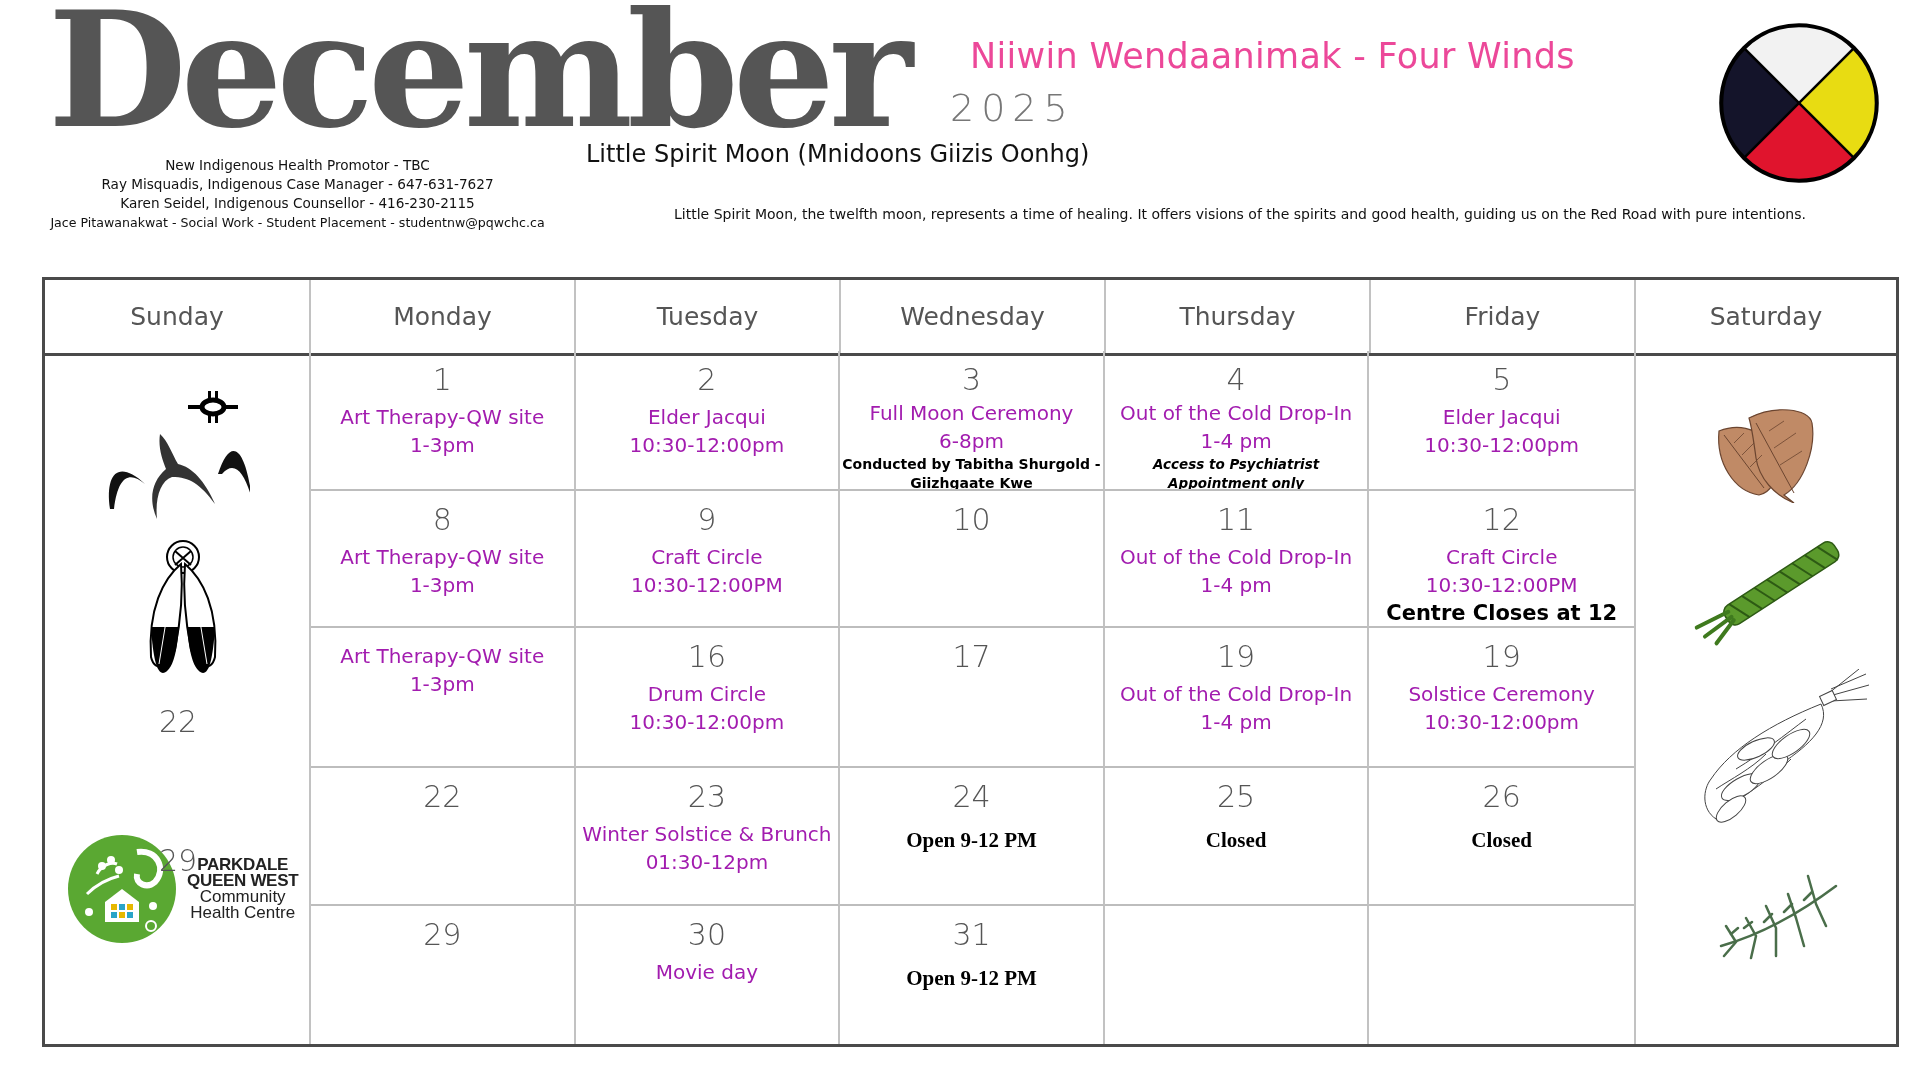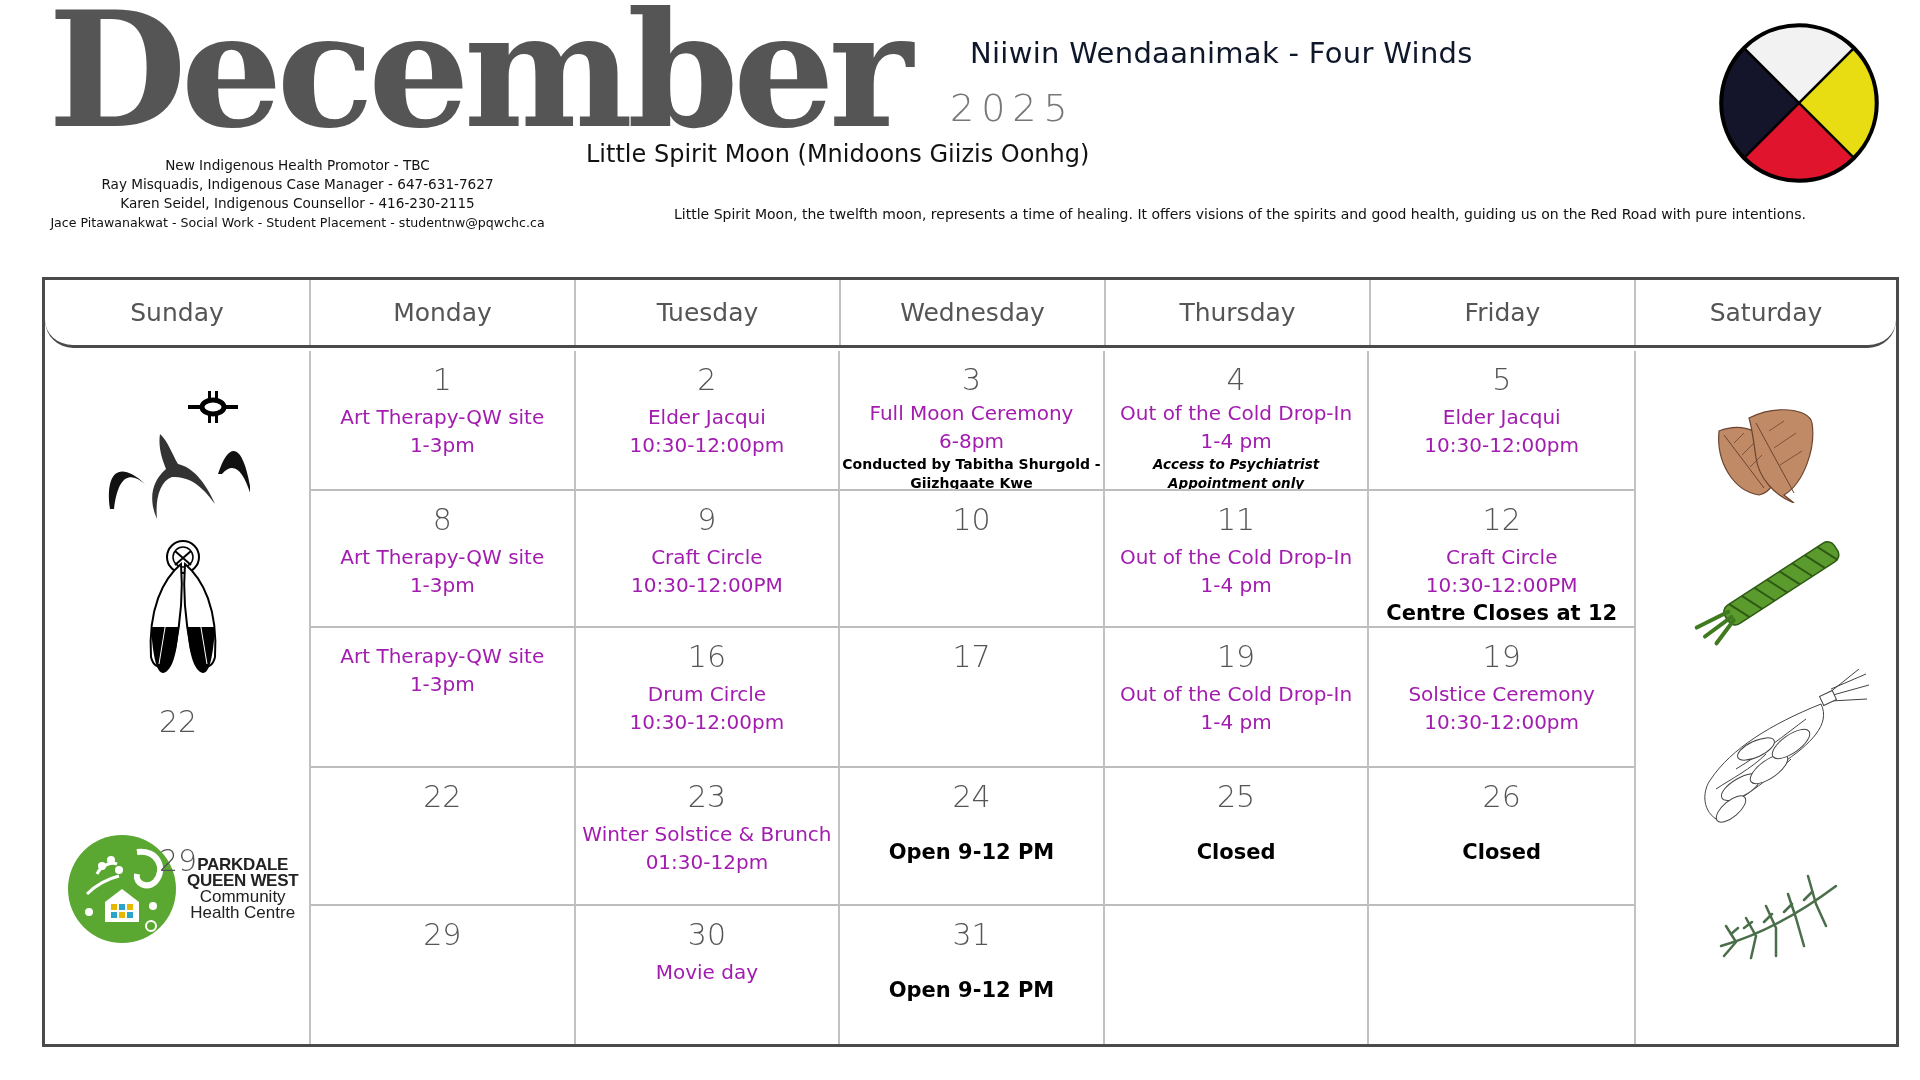--- a/index.html
+++ b/index.html
@@ -11,21 +11,21 @@
     font-family: "DejaVu Serif", serif; font-weight: bold;
     font-size: 160px; letter-spacing: -6px; color: #555555; line-height: 1;
   }
   .year {
     position: absolute; left: 950px; top: 86px;
     font-family: "DejaVu Sans", sans-serif; font-weight: 200;
     font-size: 38px; letter-spacing: 7px; color: #777777;
   }
   .program-title {
     position: absolute; left: 970px; top: 36px;
-    font-size: 29px; color: #0f172a; letter-spacing: 0.3px; white-space: nowrap;
+    font-size: 35px; color: #ec4899; letter-spacing: 0.3px; white-space: nowrap;
   }
   .medicine-wheel {
     position: absolute; left: 1718px; top: 22px; width: 162px; height: 162px;
   }
   .contacts {
     position: absolute; left: 30px; top: 156px; width: 535px;
     text-align: center; font-size: 13.6px; line-height: 19px; color: #111;
   }
   .contacts div { white-space: nowrap; }
   .contacts .small { font-size: 12.6px; }
@@ -36,22 +36,22 @@
   .moon-desc {
     position: absolute; left: 580px; top: 198px; width: 1320px;
     text-align: center; font-size: 14px; line-height: 32px; color: #111;
   }
 
   .calendar {
     position: absolute; left: 42px; top: 277px; width: 1857px; height: 770px;
     border: 3px solid #4a4a4a;
   }
   .cal-header {
-    position: absolute; left: 0; top: 0; width: 100%; height: 68px;
-    border-bottom: 3px solid #4a4a4a; display: flex; border-radius: 28px;
+    position: absolute; left: 0; top: 0; width: 100%; height: 76px;
+    border-bottom: 3px solid #4a4a4a; display: flex;
   }
   .cal-header .dow {
     height: 100%; display: flex; align-items: center; justify-content: center;
     font-size: 25px; color: #555; border-right: 2px solid #c2c2c2;
   }
   .cal-header .dow:last-child { border-right: none; }
 
   .col-side {
     position: absolute; top: 71px; bottom: 0;
   }
@@ -69,21 +69,21 @@
     text-align: center; padding-top: 10px; overflow: hidden;
   }
   .cell.lastcol { border-right: none; }
   .cell.lastrow { border-bottom: none; }
   .daynum { font-size: 30px; color: #555; line-height: 38px; font-weight: 300; }
   .ev { font-size: 20px; line-height: 28px; color: #a21caf; }
   .ev-bold { font-size: 21px; line-height: 28px; font-weight: bold; color: #000; }
   .ev-note { font-size: 14px; line-height: 19px; font-weight: bold; color: #000; }
   .ev-note-i { font-size: 13.5px; line-height: 19px; font-weight: bold; font-style: italic; color: #000; }
   .gap-sm { margin-top: 4px; }
-  .gap-md { margin-top: 22px; }
+  .gap-md { margin-top: 10px; font-family: Liberation Serif, serif; }
 
   .side-icon { position: absolute; }
   .logo-wrap { position: absolute; left: 22px; top: 483px; display: flex; align-items: center; gap: 10px; }
   .logo-text { font-family: "Liberation Sans", sans-serif; color: #222; line-height: 16px; text-align: center; }
   .logo-text .b { font-weight: bold; font-size: 17px; letter-spacing: -0.3px; }
   .logo-text .n { font-size: 17px; }
 </style>
 </head>
 <body>
 

